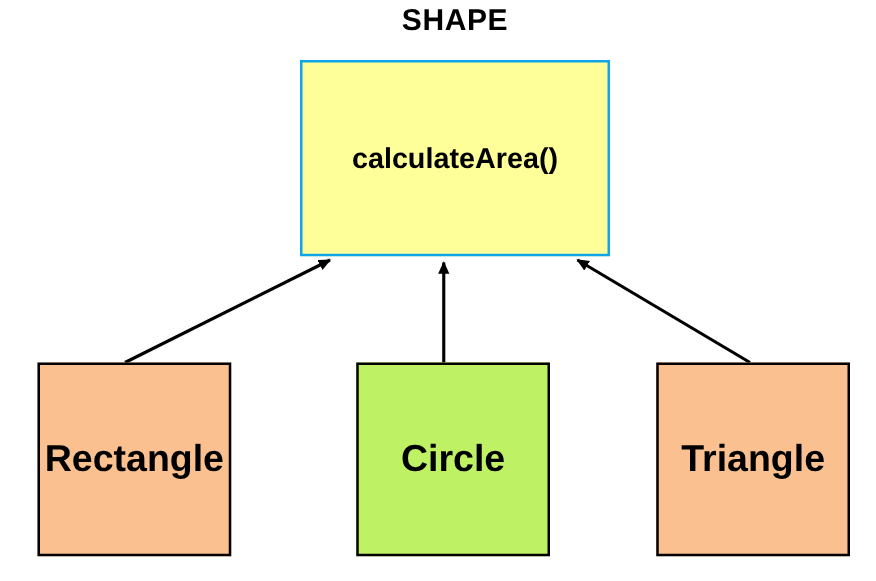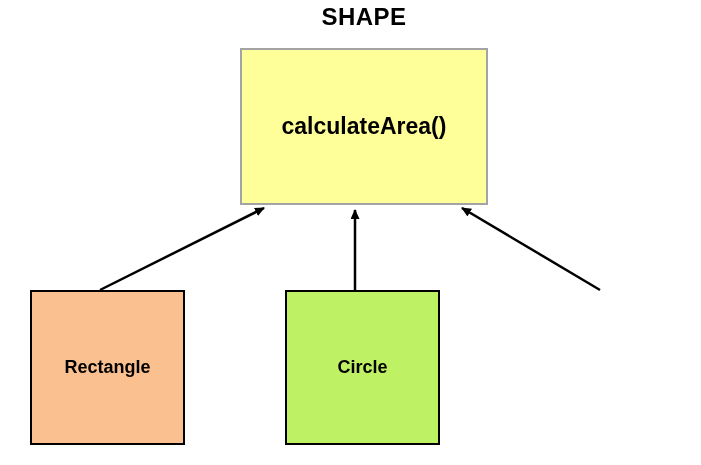--- a/index.html
+++ b/index.html
@@ -27,21 +27,21 @@
     font-size: 24px;
     font-weight: bold;
     letter-spacing: 0.5px;
   }
   .parent-box {
     position: absolute;
     left: 240px;
     top: 48px;
     width: 244px;
     height: 153px;
-    border: 2px solid #a3a3a3;
+    border: 2px solid #0ea5e9;
     display: flex;
     flex-direction: column;
     align-items: center;
     justify-content: center;
     gap: 6px;
   }
   .method {
     font-size: 23px;
     font-weight: bold;
     line-height: 1.4;
@@ -57,21 +57,21 @@
     position: absolute;
     top: 290px;
     width: 151px;
     height: 151px;
     border: 2px solid #000000;
     display: flex;
     align-items: center;
     justify-content: center;
   }
   .child-box span {
-    font-size: 18px;
+    font-size: 30px;
     font-weight: bold;
     text-align: center;
   }
   .child-0 { left: 30px; }
   .child-1 { left: 285px; }
   .child-2 { left: 525px; }
 </style>
 </head>
 <body>
 
@@ -95,14 +95,17 @@
   </svg>
 
   <div class="child-box child-0" style="background-color: rgb(250, 192, 144);">
     <span>Rectangle</span>
   </div>
 
   <div class="child-box child-1" style="background-color: #bef264;">
     <span>Circle</span>
   </div>
 
+  <div class="child-box child-2" style="background-color: rgb(250, 192, 144);">
+    <span>Triangle</span>
+  </div>
 
 </div>
 
 </body></html>

